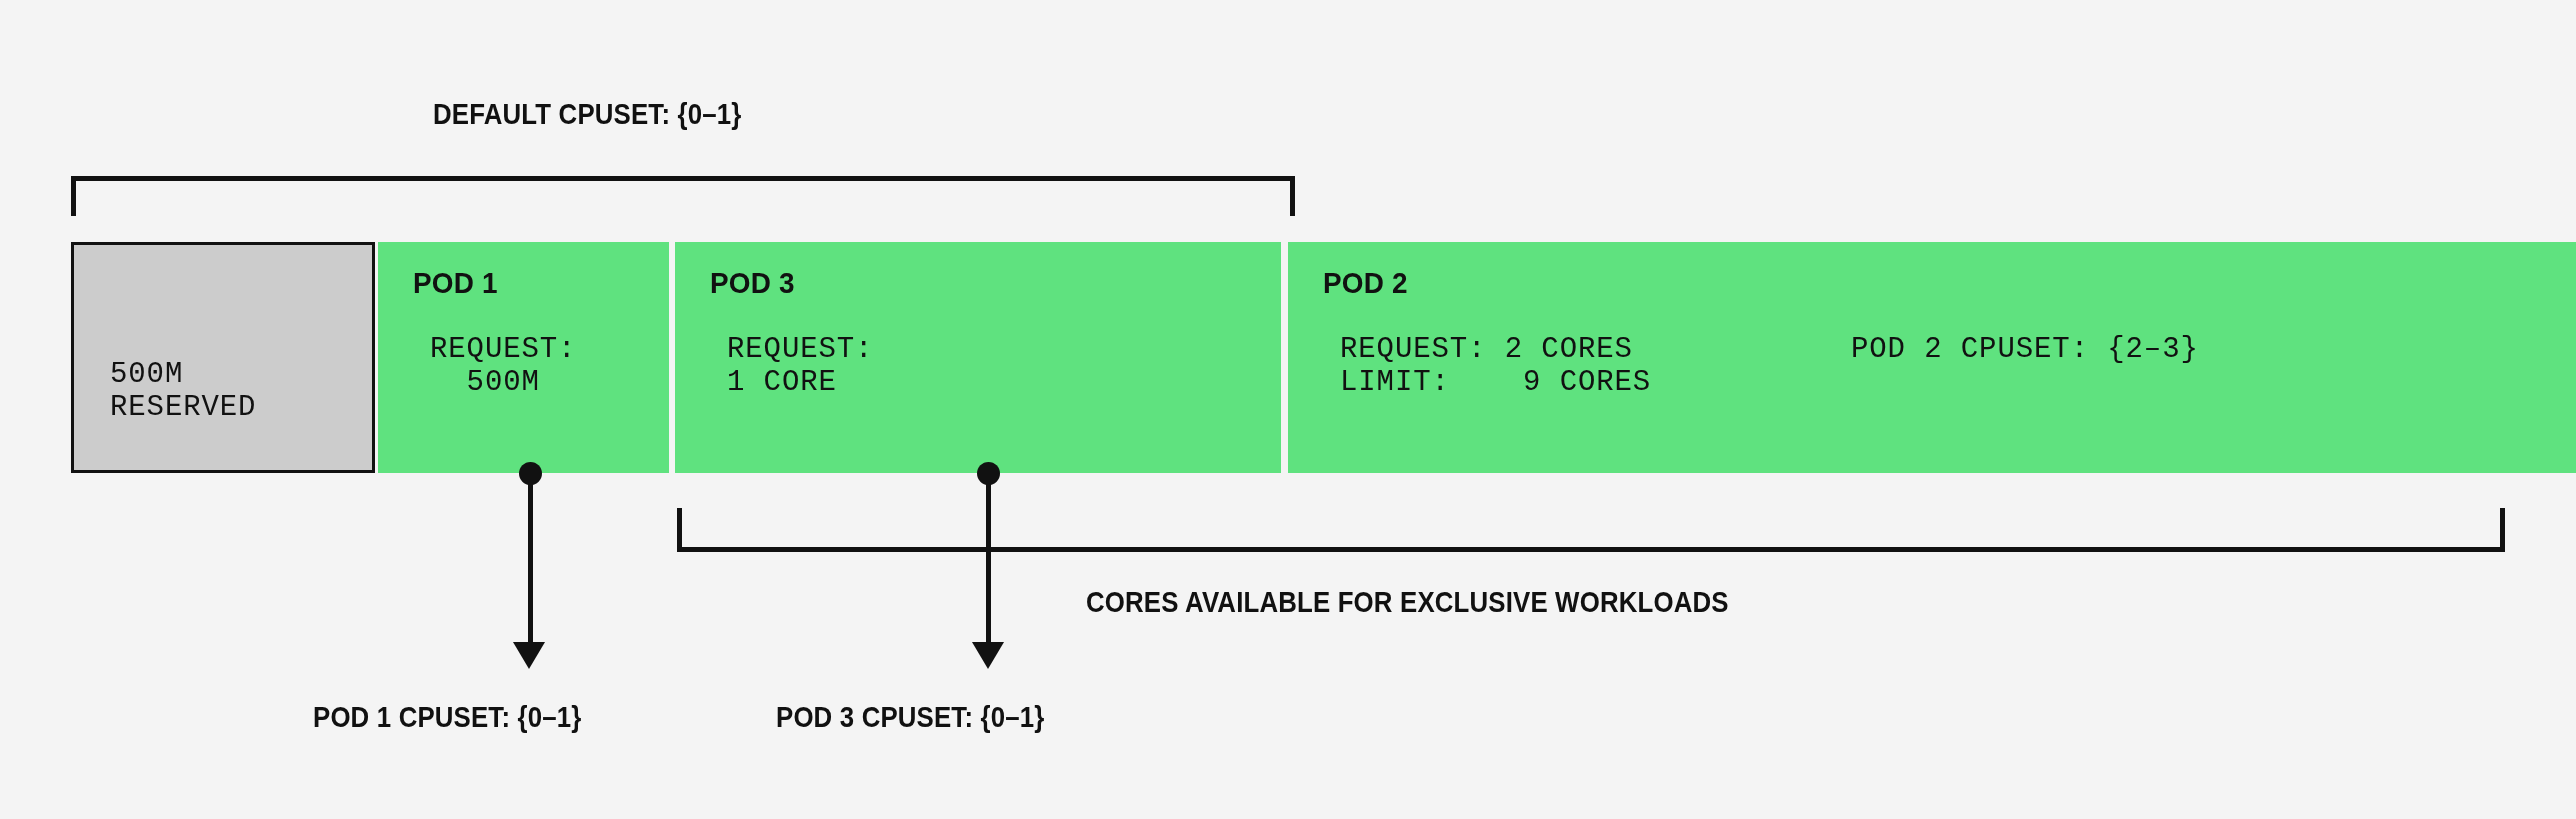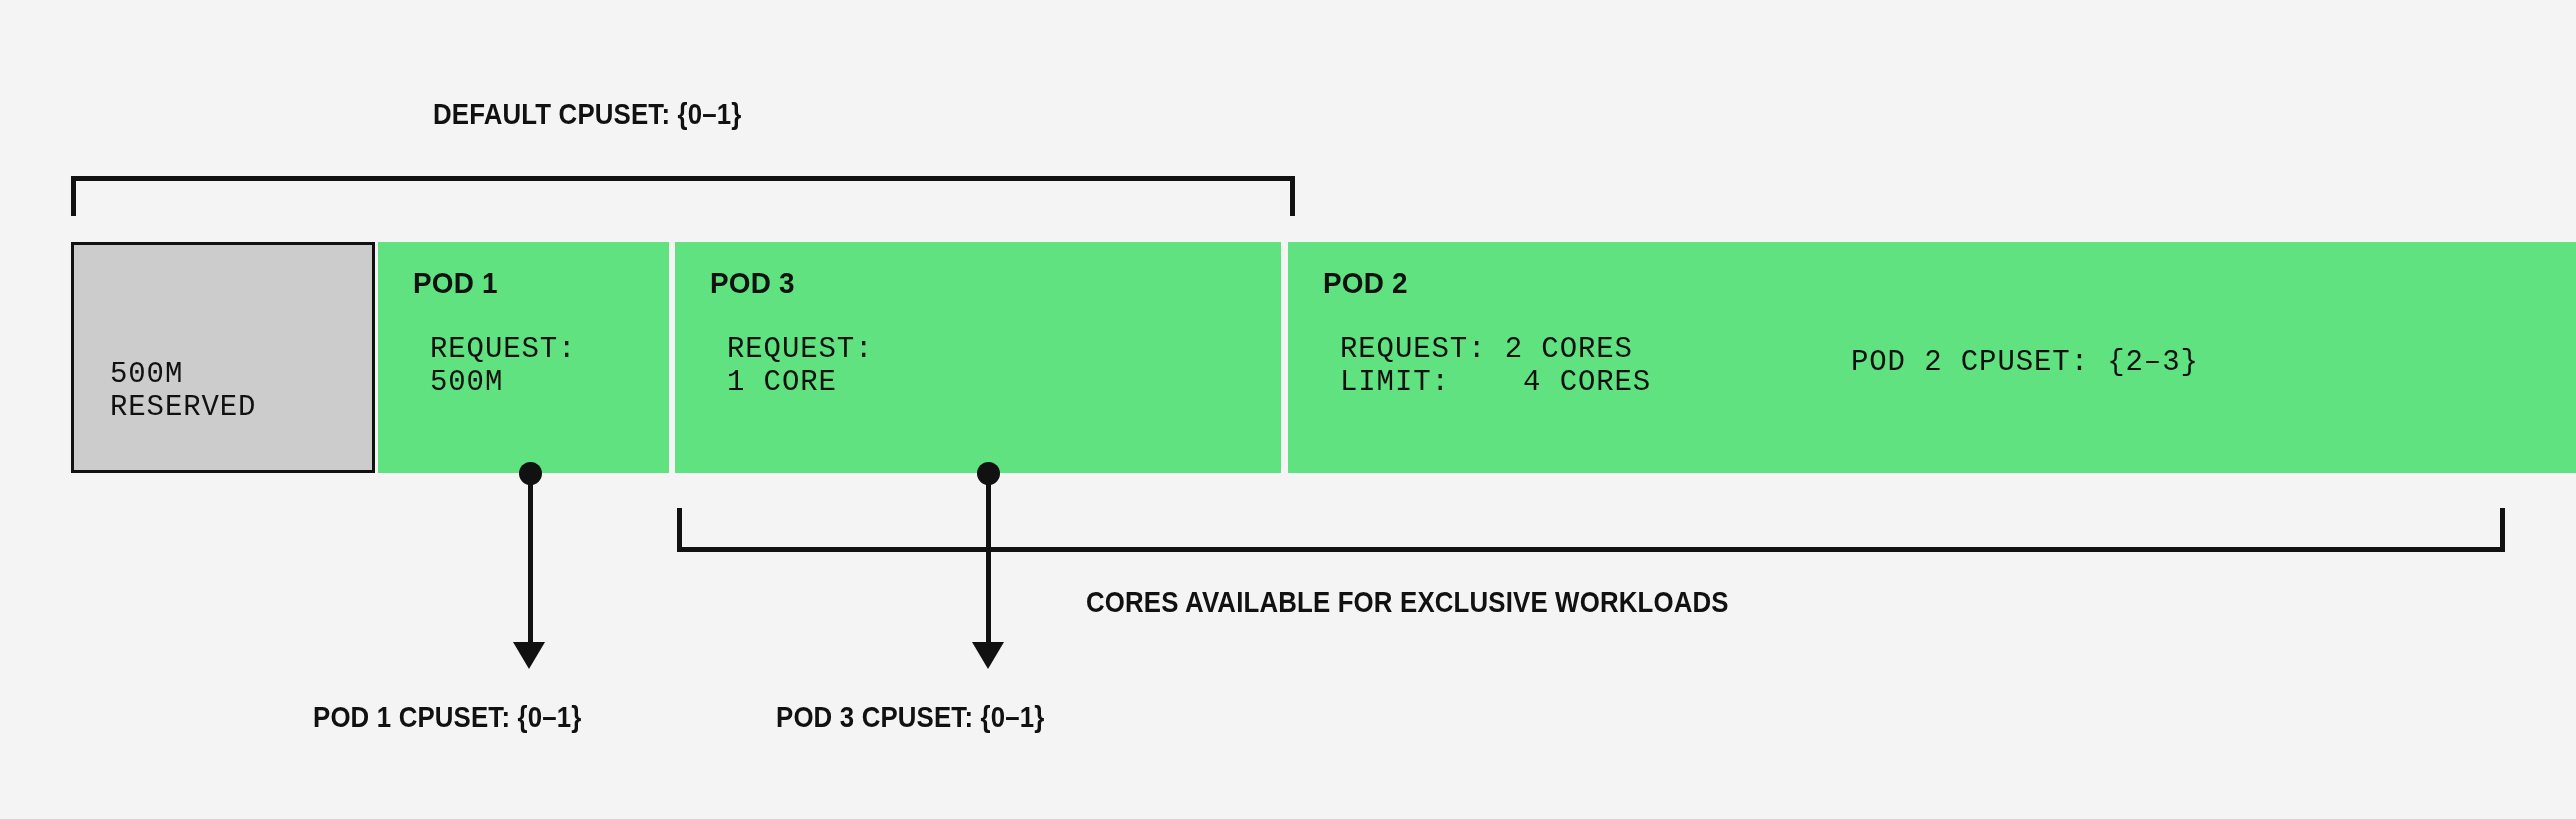--- a/index.html
+++ b/index.html
@@ -72,40 +72,40 @@
     left: 36px;
     top: 113px;
   }
 
   .green-cell {
     top: 0px;
     height: 231px;
     background: #5FE27F;
     box-sizing: border-box;
   }
-  #pod1-cell  { left: 307px;  width: 297px; }
+  #pod1-cell  { left: 307px;  width: 297px; text-align: center; }
   #pod3-cell  { left: 604px;  width: 608px; }
   #pod2-cell  { left: 1217px; width: 1339px; }
 
   .cell-divider {
     top: 0px;
     width: 6px;
     height: 231px;
     background: #F4F4F4;
   }
   #div-1-3 { left: 598px; }
   #div-3-2 { left: 1210px; }
 
   .pod-head { position: absolute; left: 35px; top: 24px; }
   .pod-body { position: absolute; left: 52px; top: 91px; }
 
   #pod2-cpuset {
     position: absolute;
     left: 563px;
-    top: 104px;
+    top: 91px;
   }
 
   
   .bracket-line { background: #111111; }
 
   
   #tb-h  { left: 71px;  top: 176px; width: 1223px; height: 4.6px; }
   #tb-l  { left: 71px;  top: 176px; width: 4.6px;    height: 40px; }
   #tb-r  { left: 1290px;top: 176px; width: 4.6px;    height: 40px; }
 
@@ -179,21 +179,21 @@
 
   <div class="abs green-cell" id="pod3-cell">
     <div class="pod-title pod-head">POD 3</div>
     <div class="mono pod-body">REQUEST:
 1 CORE</div>
   </div>
 
   <div class="abs green-cell" id="pod2-cell">
     <div class="pod-title pod-head">POD 2</div>
     <div class="mono pod-body">REQUEST: 2 CORES
-LIMIT:    4 CORES</div>
+LIMIT:    9 CORES</div>
     <div class="mono" id="pod2-cpuset">POD 2 CPUSET: {2–3}</div>
   </div>
 
   <div class="abs cell-divider" id="div-1-3"></div>
   <div class="abs cell-divider" id="div-3-2"></div>
 </div>
 
 <div class="abs bracket-line" id="bb-h"></div>
 <div class="abs bracket-line" id="bb-l"></div>
 <div class="abs bracket-line" id="bb-r"></div>

